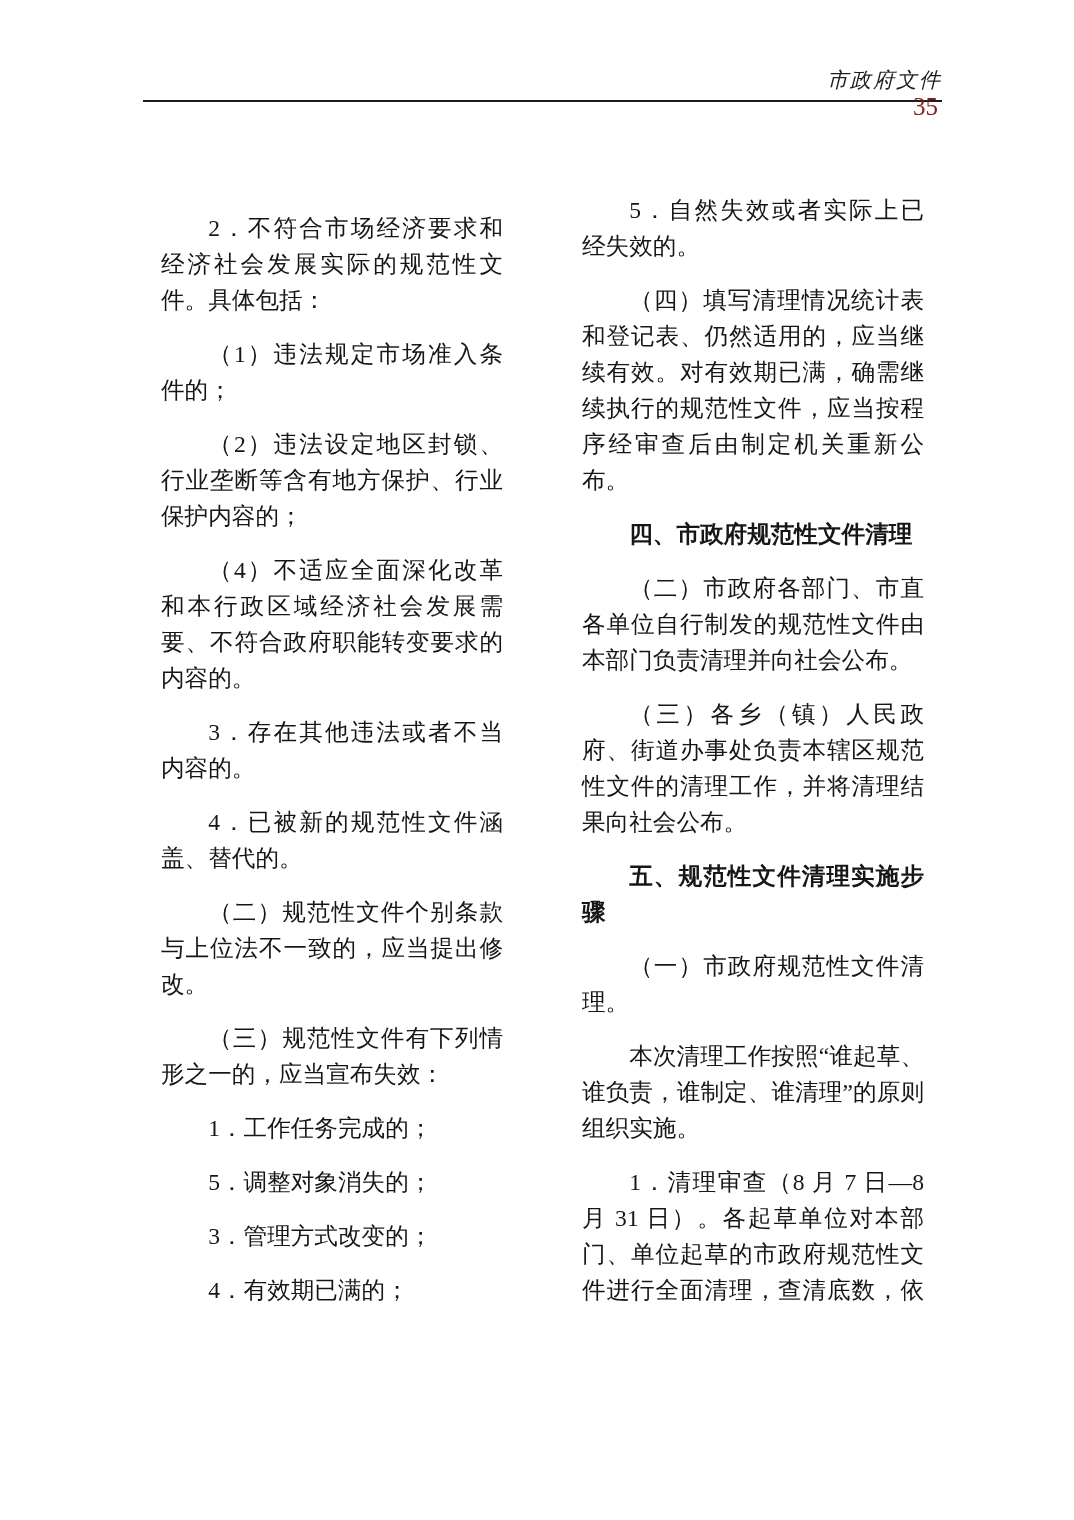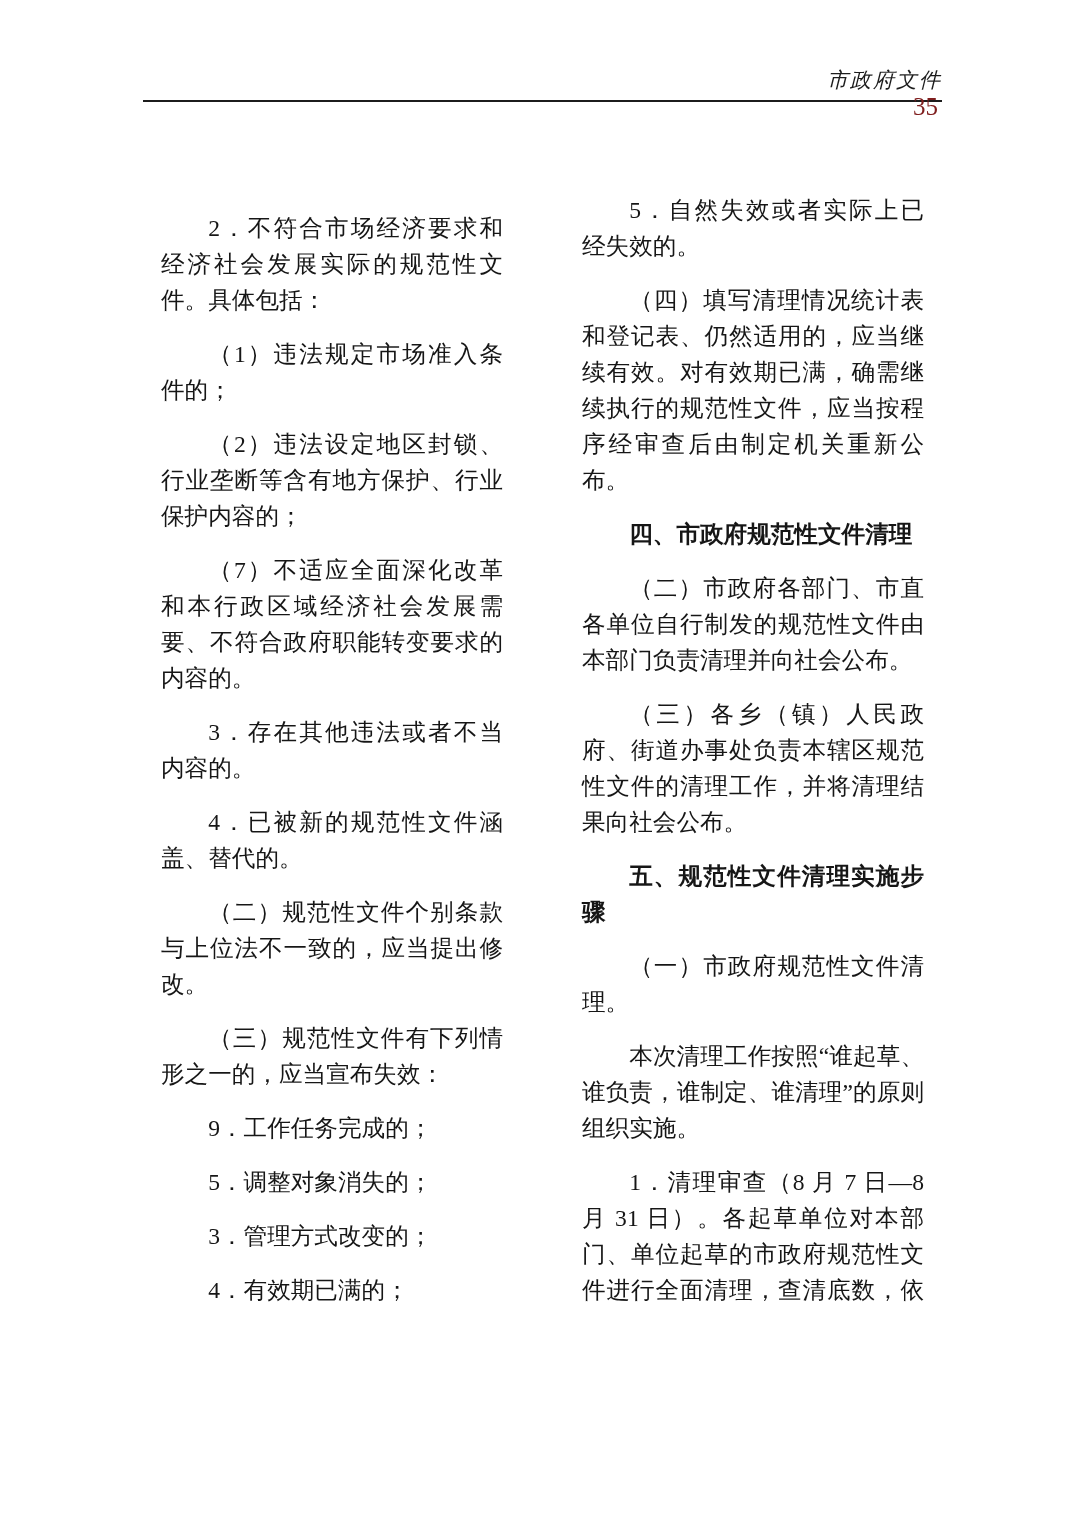--- a/index.html
+++ b/index.html
@@ -77,26 +77,26 @@
 
 <div class="page">
   <div class="header">
     <span class="header-title">市政府文件</span>
     <span class="header-page-num">35</span>
   </div>
   <div class="content" id="content">
       <p class="body">2．不符合市场经济要求和经济社会发展实际的规范性文件。具体包括：</p>
       <p class="body">（1）违法规定市场准入条件的；</p>
       <p class="body">（2）违法设定地区封锁、行业垄断等含有地方保护、行业保护内容的；</p>
-      <p class="body">（7）不适应全面深化改革和本行政区域经济社会发展需要、不符合政府职能转变要求的内容的。</p>
+      <p class="body">（4）不适应全面深化改革和本行政区域经济社会发展需要、不符合政府职能转变要求的内容的。</p>
       <p class="body">3．存在其他违法或者不当内容的。</p>
       <p class="body">4．已被新的规范性文件涵盖、替代的。</p>
       <p class="body">（二）规范性文件个别条款与上位法不一致的，应当提出修改。</p>
       <p class="body">（三）规范性文件有下列情形之一的，应当宣布失效：</p>
-      <p class="body">9．工作任务完成的；</p>
+      <p class="body">1．工作任务完成的；</p>
       <p class="body">5．调整对象消失的；</p>
       <p class="body">3．管理方式改变的；</p>
       <p class="body">4．有效期已满的；</p>
       <p class="body">5．自然失效或者实际上已经失效的。</p>
       <p class="body">（四）填写清理情况统计表和登记表、仍然适用的，应当继续有效。对有效期已满，确需继续执行的规范性文件，应当按程序经审查后由制定机关重新公布。</p>
       <p class="heading">四、市政府规范性文件清理</p>
       <p class="body">（二）市政府各部门、市直各单位自行制发的规范性文件由本部门负责清理并向社会公布。</p>
       <p class="body">（三）各乡（镇）人民政府、街道办事处负责本辖区规范性文件的清理工作，并将清理结果向社会公布。</p>
       <p class="heading">五、规范性文件清理实施步骤</p>
       <p class="body">（一）市政府规范性文件清理。</p>

